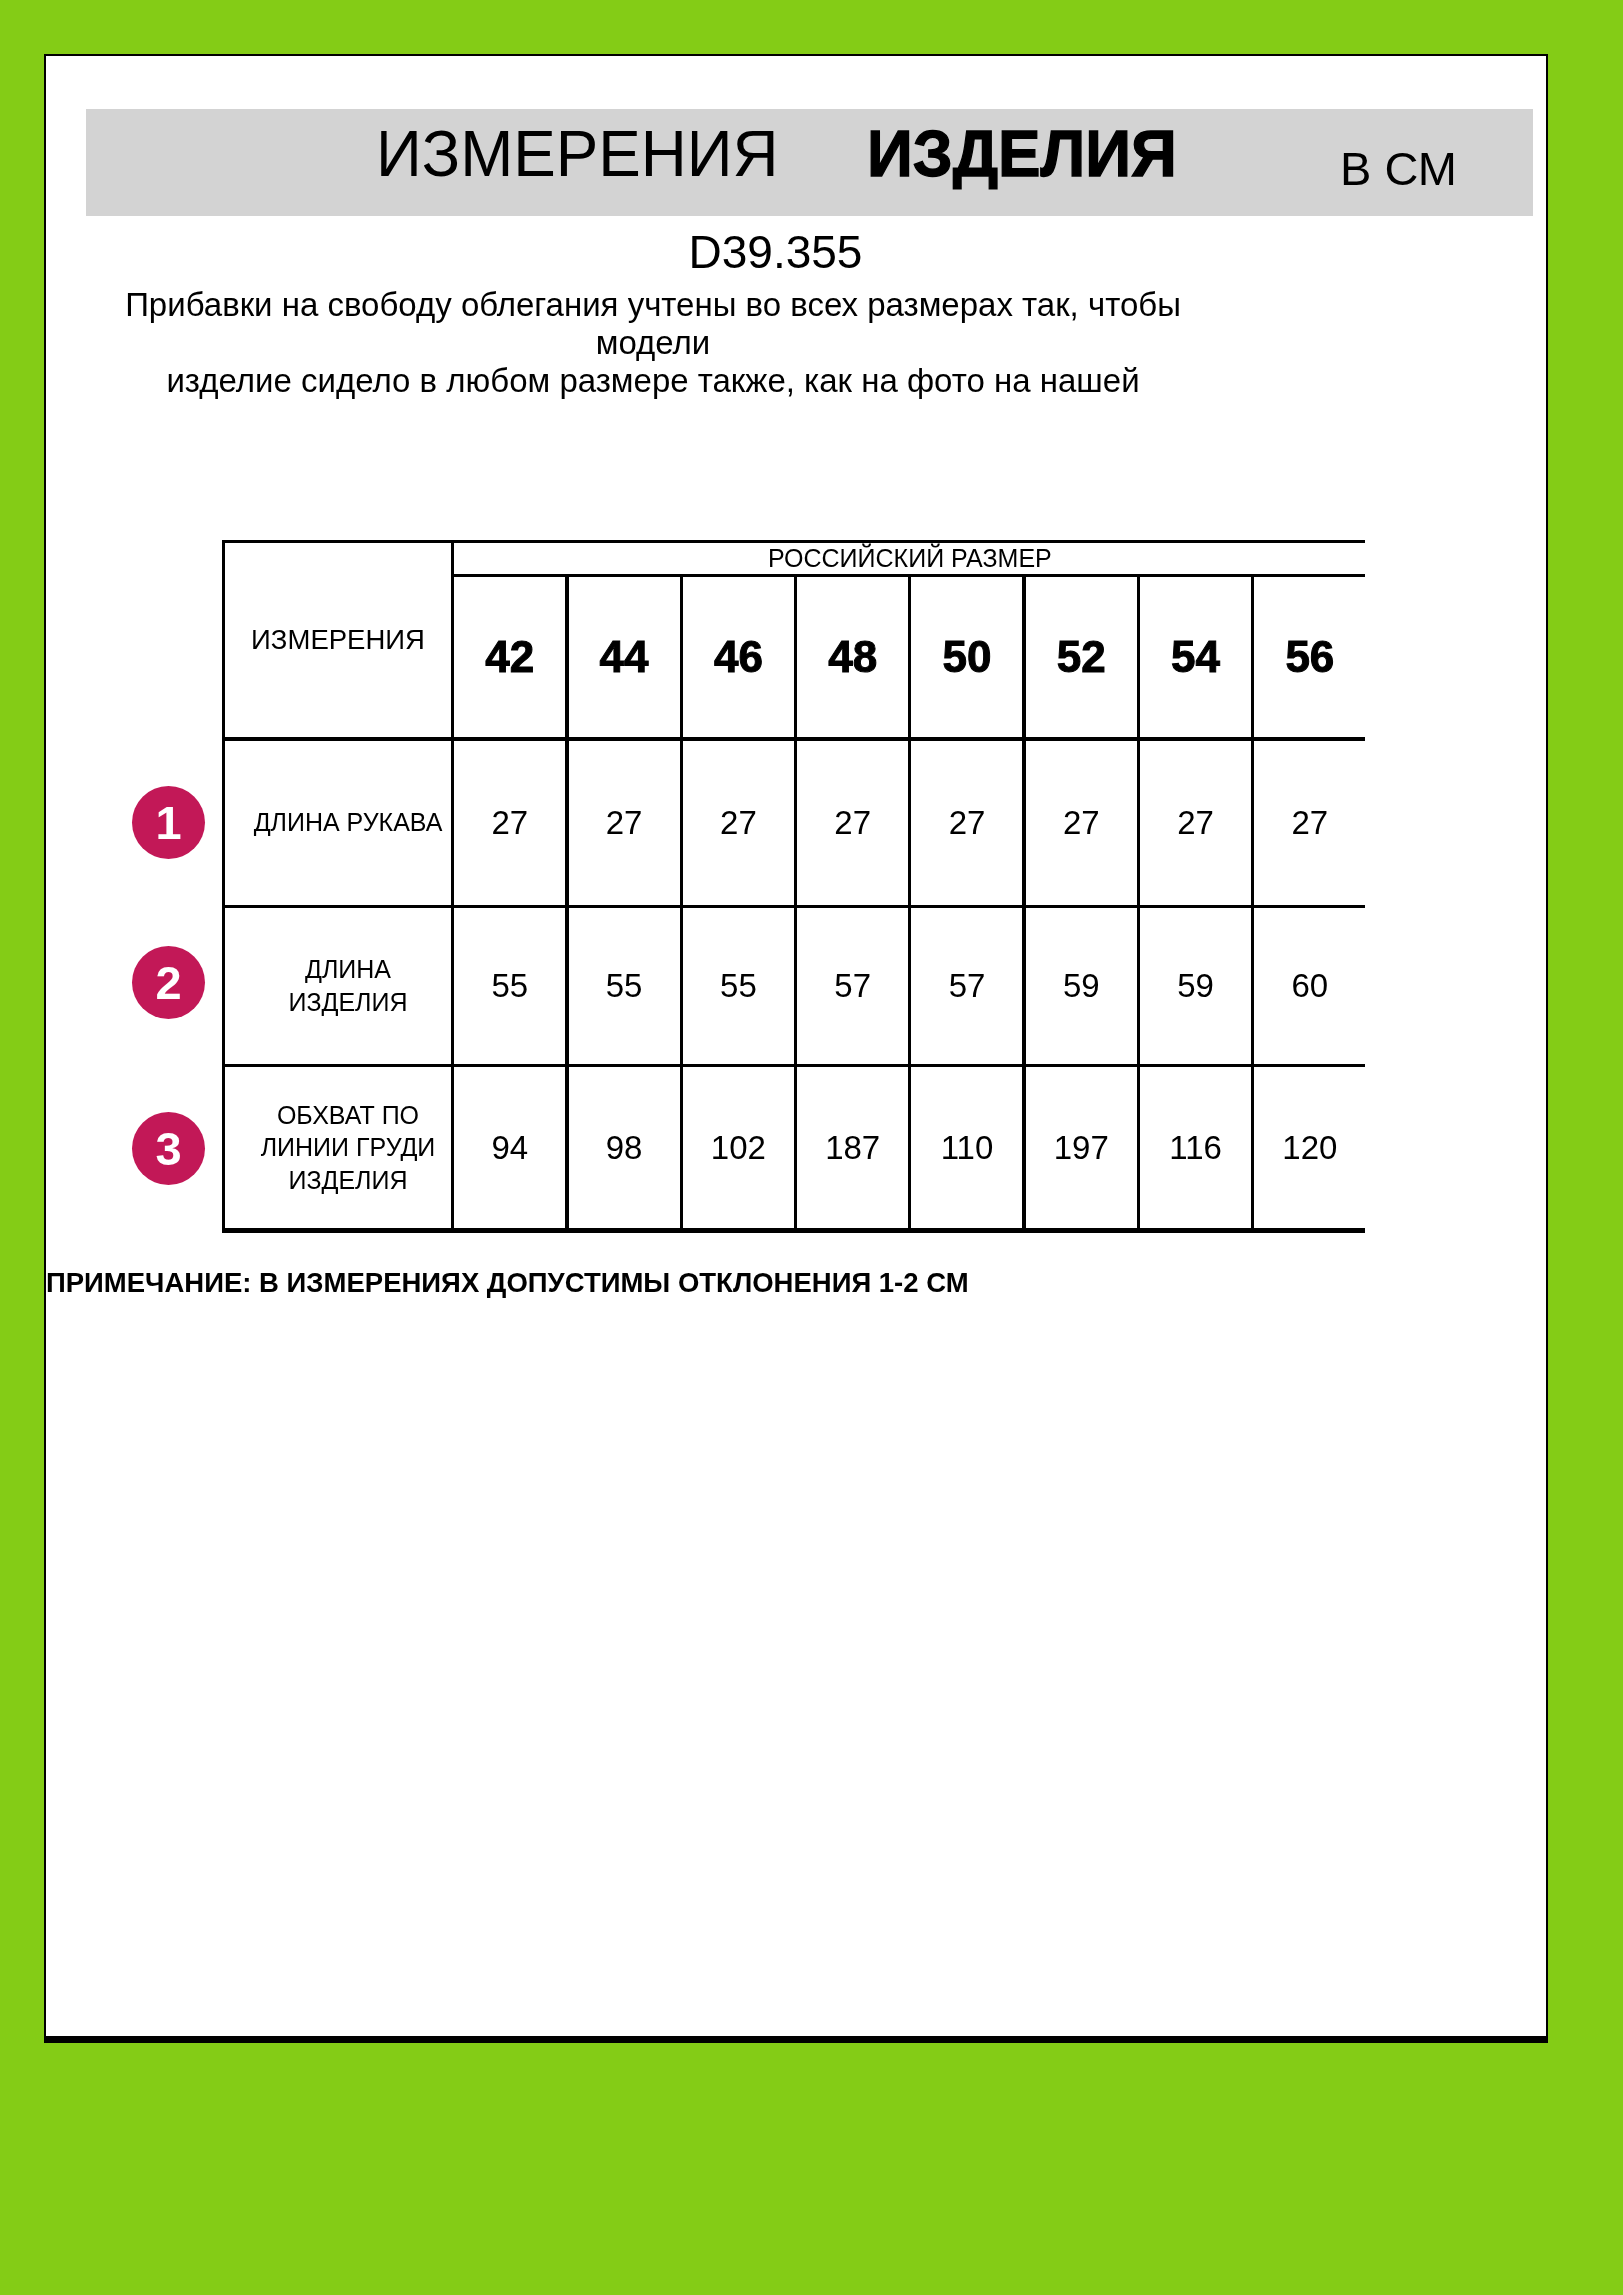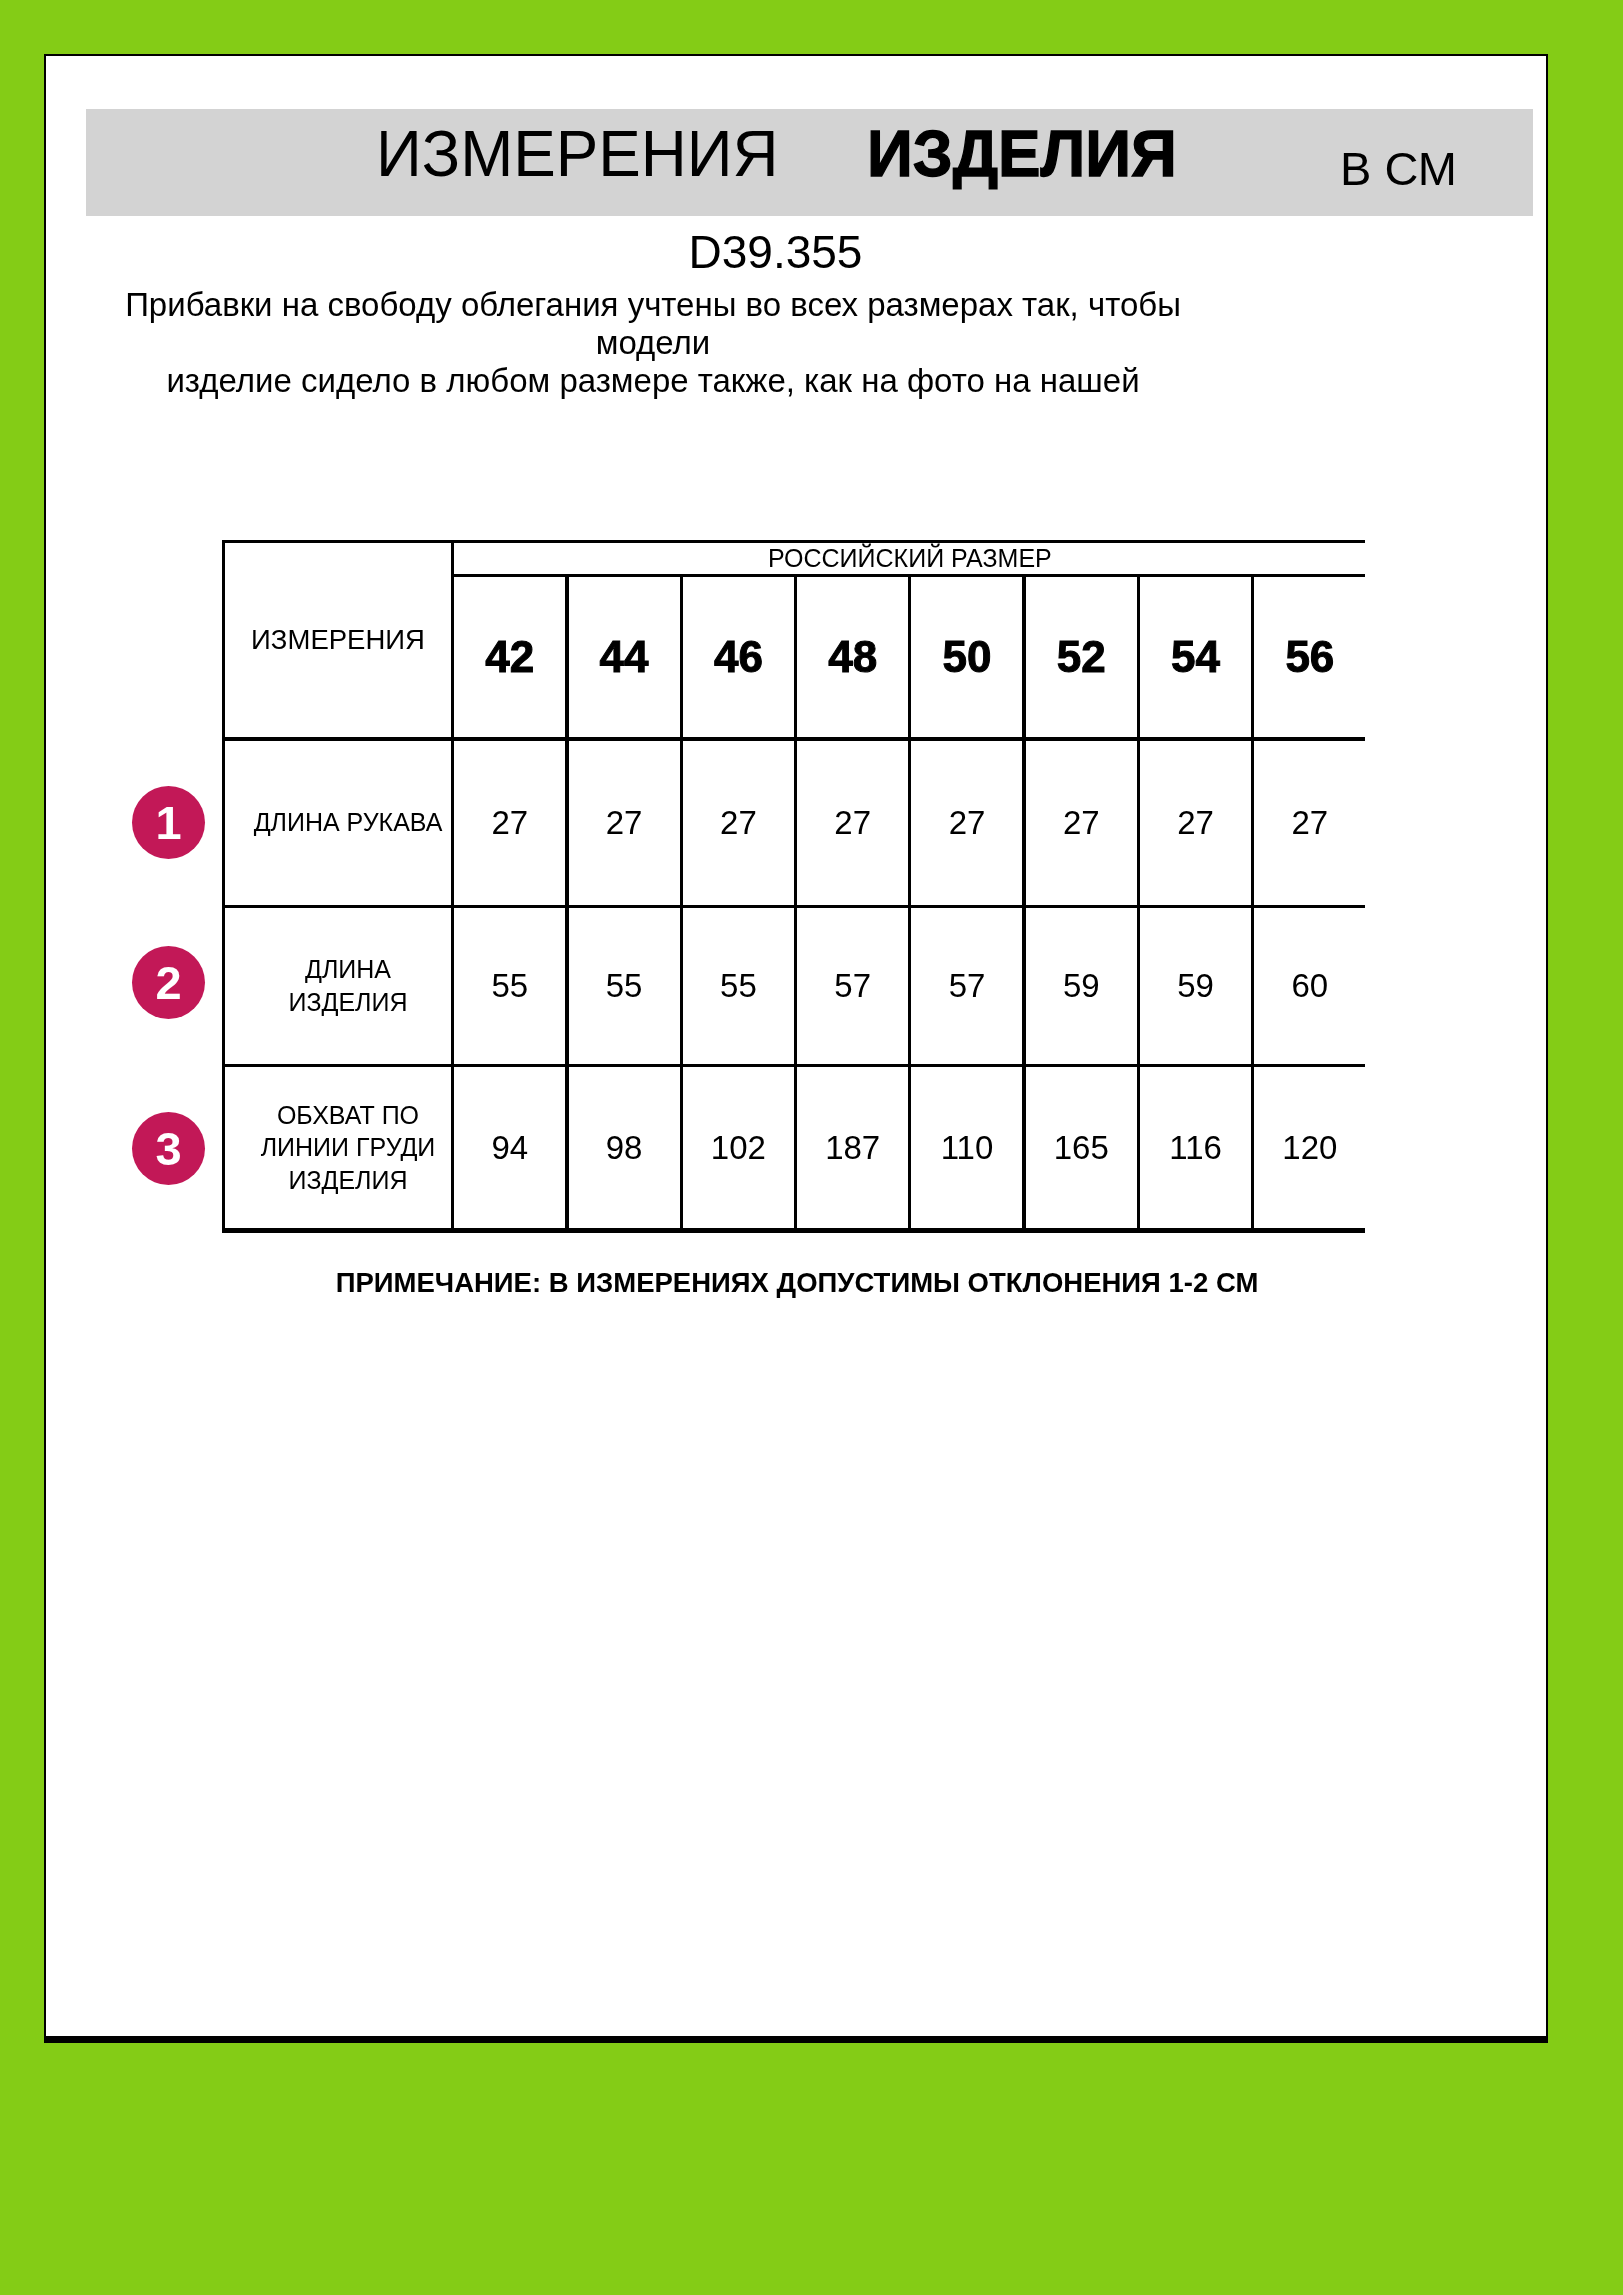--- a/index.html
+++ b/index.html
@@ -98,21 +98,20 @@
     justify-content: center;
     line-height: 1;
   }
   #circle-1 { top: 786px; }
   #circle-2 { top: 946px; }
   #circle-3 { top: 1112px; }
   .note {
     position: absolute;
     left: 46px; top: 1267px;
     width: 1502px;
-    text-align: center;
     font-size: 27.5px;
     font-weight: 700;
   }
 </style>
 </head>
 <body>
 
 <div id="page">
 
   <div class="frame"></div>
@@ -165,21 +164,21 @@
     <div class="cell cell-value">60</div>
 
     <div class="cell cell-label">ОБХВАТ ПО
 ЛИНИИ ГРУДИ
 ИЗДЕЛИЯ</div>
     <div class="cell cell-value">94</div>
     <div class="cell cell-value">98</div>
     <div class="cell cell-value">102</div>
     <div class="cell cell-value">187</div>
     <div class="cell cell-value">110</div>
-    <div class="cell cell-value">165</div>
+    <div class="cell cell-value">197</div>
     <div class="cell cell-value">116</div>
     <div class="cell cell-value">120</div>
   </div>
 
   <div class="num-circle" id="circle-1">1</div>
   <div class="num-circle" id="circle-2">2</div>
   <div class="num-circle" id="circle-3">3</div>
 
   <div class="note">ПРИМЕЧАНИЕ: В ИЗМЕРЕНИЯХ ДОПУСТИМЫ ОТКЛОНЕНИЯ 1-2 СМ</div>
 

